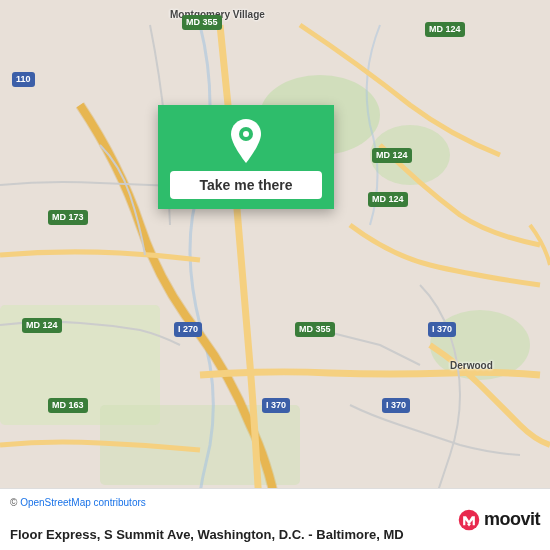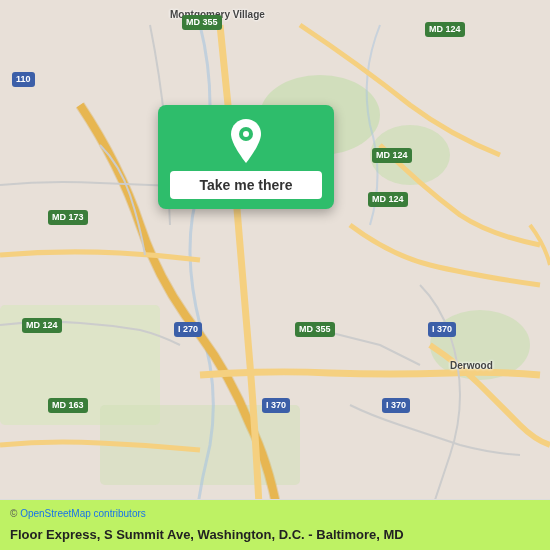--- a/index.html
+++ b/index.html
@@ -27,21 +27,21 @@
       width: 100%; height: 100%;
     }
 
     
     #popup-card {
       position: absolute;
       top: 105px;
       left: 158px;
       width: 176px;
       background-color: #2ebd6b;
-      border-radius: 8px;
+      border-radius: 0;
       display: flex;
       flex-direction: column;
       align-items: center;
       padding: 14px 12px 10px 12px;
       cursor: pointer;
       box-shadow: 0 4px 12px rgba(0,0,0,0.3);
     }
 
     #location-pin-icon {
       width: 36px;
@@ -62,21 +62,21 @@
       width: 100%;
       text-align: center;
     }
 
     
     #bottom-bar {
       position: absolute;
       bottom: 0;
       left: 0;
       width: 100%;
-      background: #bef264;
+      background: #ffffff;
       padding: 8px 10px 8px 10px;
       border-top: 1px solid #ddd;
       display: flex;
       align-items: center;
       justify-content: space-between;
     }
 
     #bottom-left {
       display: flex;
       flex-direction: column;
@@ -89,21 +89,21 @@
 
     #osm-credit a {
       color: #1a73e8;
       text-decoration: none;
     }
 
     #location-title {
       font-size: 13px;
       font-weight: 600;
       color: #222;
-      margin-top: 8px;
+      margin-top: 19px;
     }
 
     #moovit-logo {
       display: flex;
       align-items: center;
       gap: 4px;
     }
 
     #moovit-text {
       font-size: 18px;
@@ -222,15 +222,24 @@
     <button id="take-me-there-btn">Take me there</button>
   </div>
 
   <div id="bottom-bar">
     <div id="bottom-left">
       <span id="osm-credit">
         © <a href="#">OpenStreetMap contributors</a>
       </span>
       <span id="location-title">Floor Express, S Summit Ave, Washington, D.C. - Baltimore, MD</span>
     </div>
+    <div id="moovit-logo">
+
+      <svg id="moovit-icon" viewBox="0 0 30 30" xmlns="http://www.w3.org/2000/svg">
+        <circle cx="15" cy="15" r="14" fill="#e8294e"></circle>
+        <path d="M 7 22 L 7 10 L 11 10 L 15 16 L 19 10 L 23 10 L 23 22 L 20 22 L 20 15 L 15 21 L 10 15 L 10 22 Z" fill="white"></path>
+        <path d="M 15 24 L 12 20 L 18 20 Z" fill="white"></path>
+      </svg>
+      <span id="moovit-text">moovit</span>
+    </div>
   </div>
 
 </div>
 
 </body></html>

